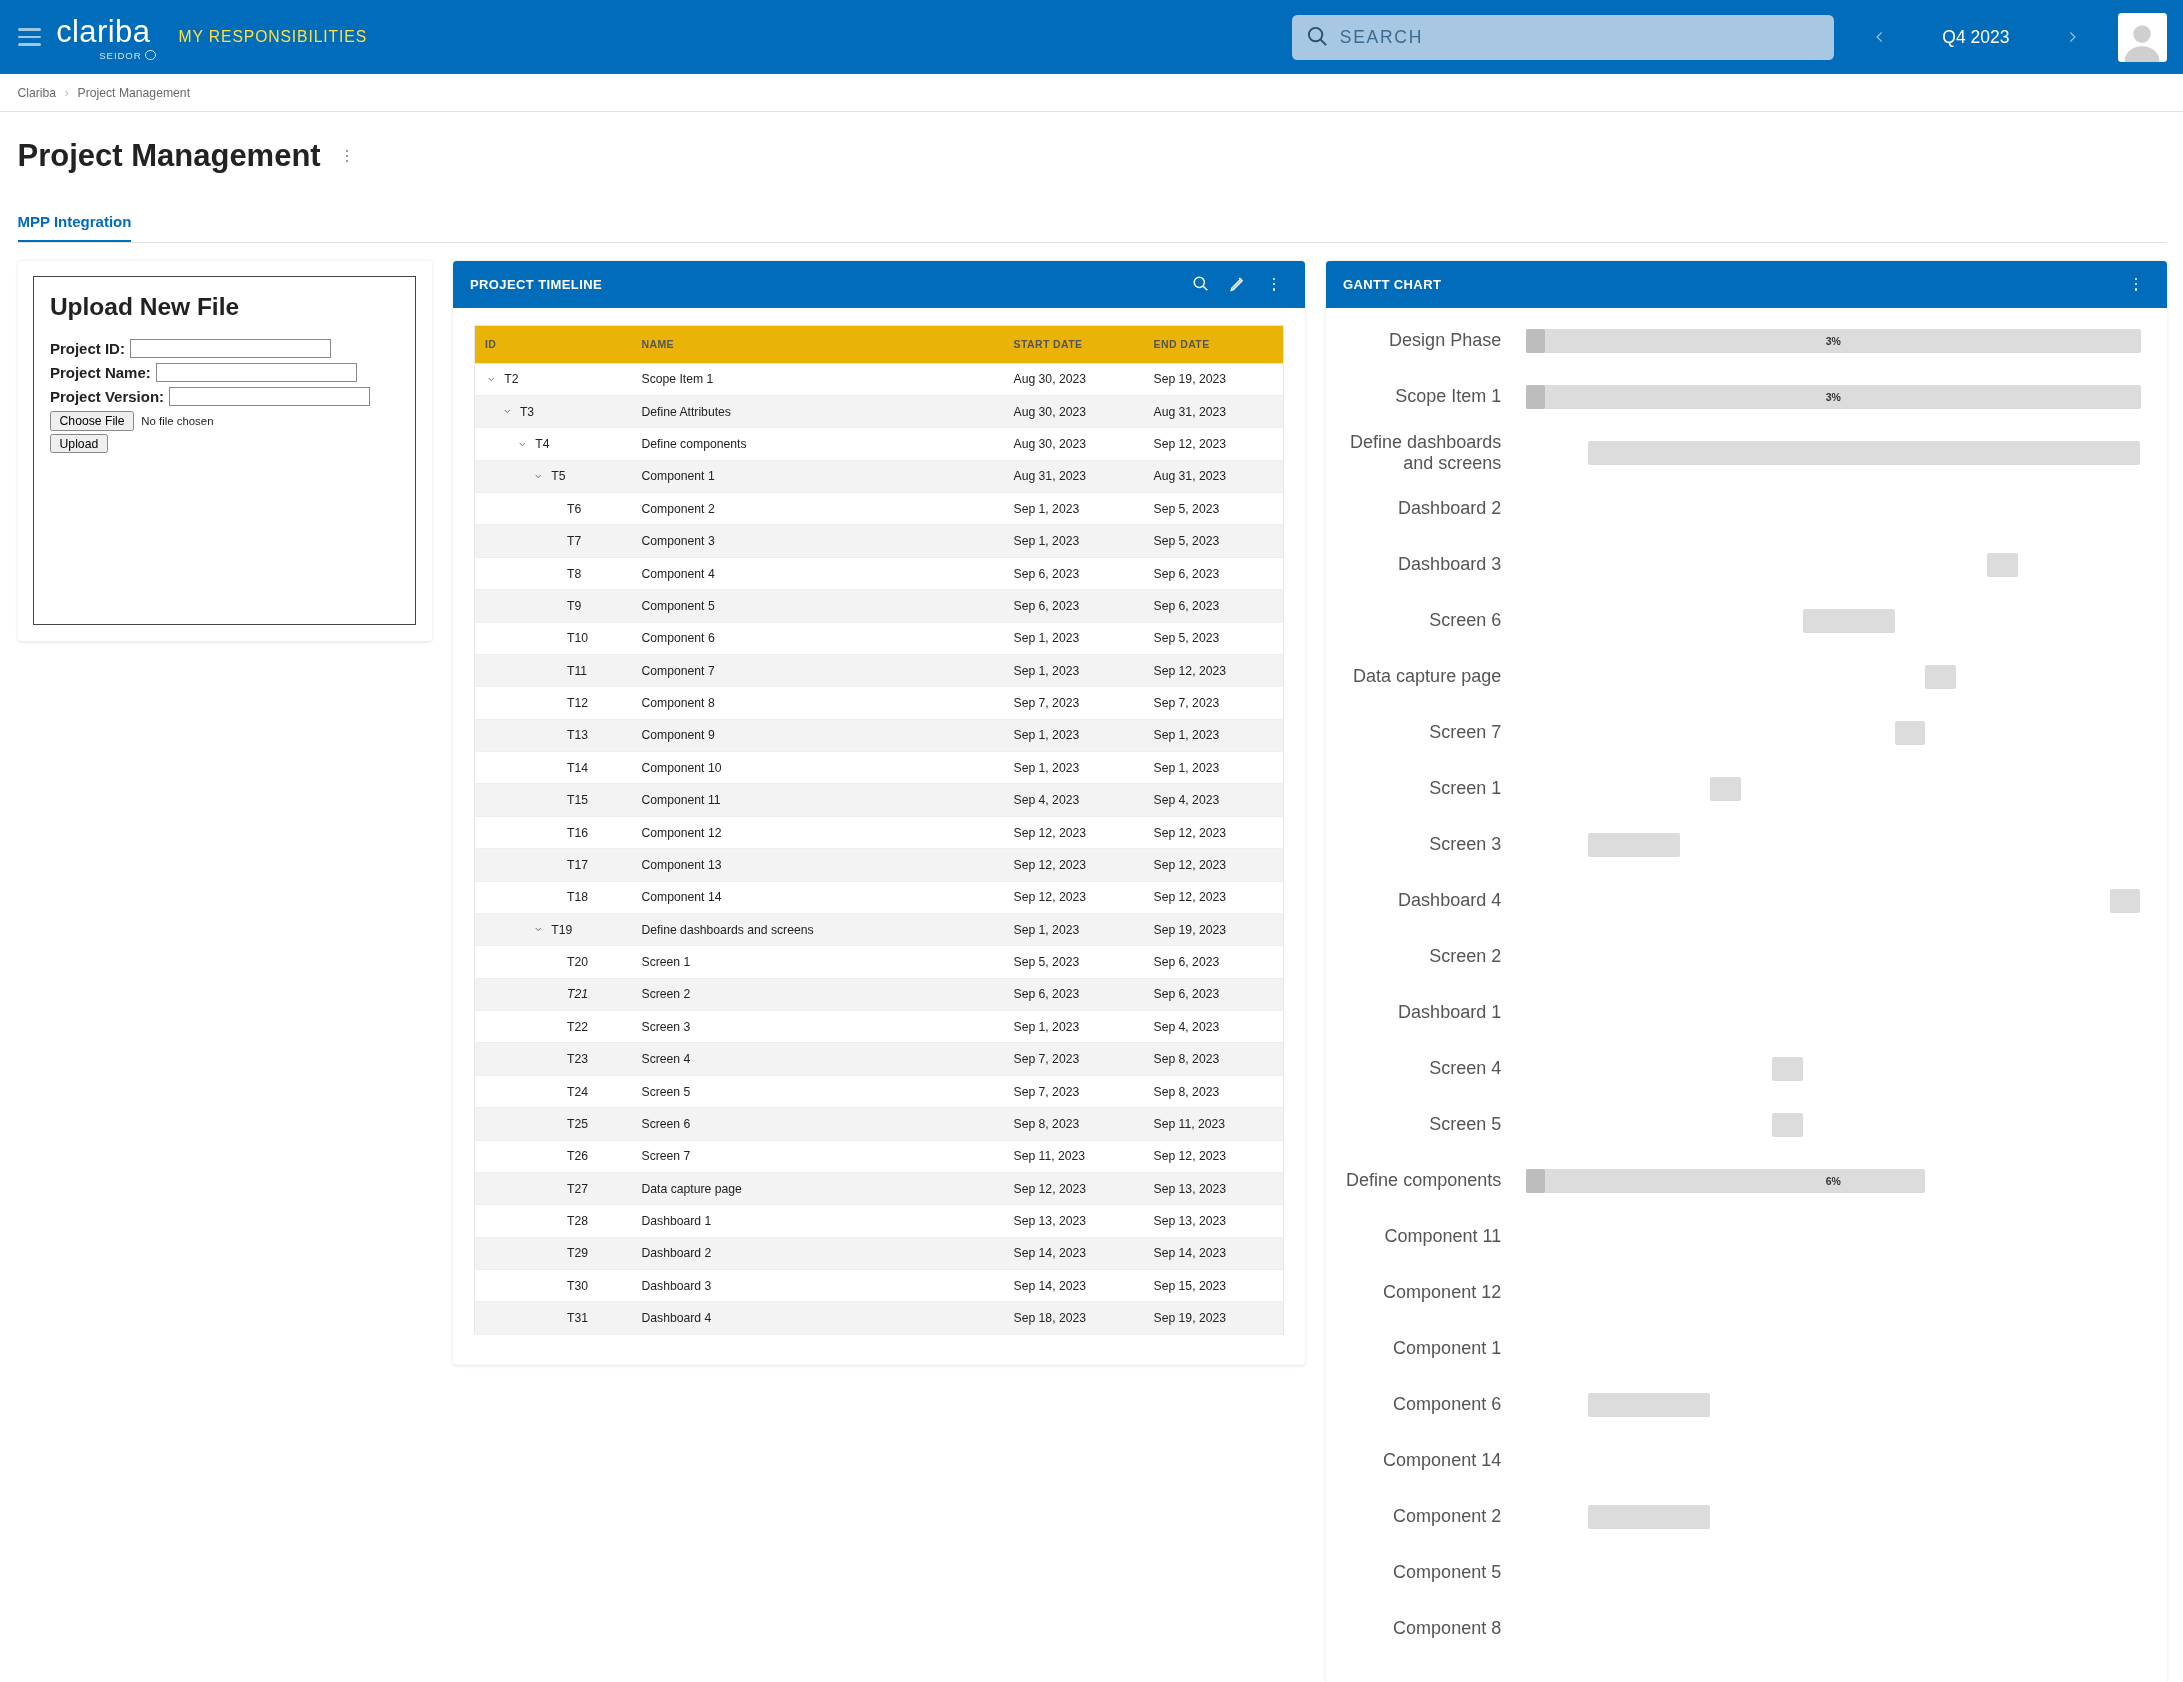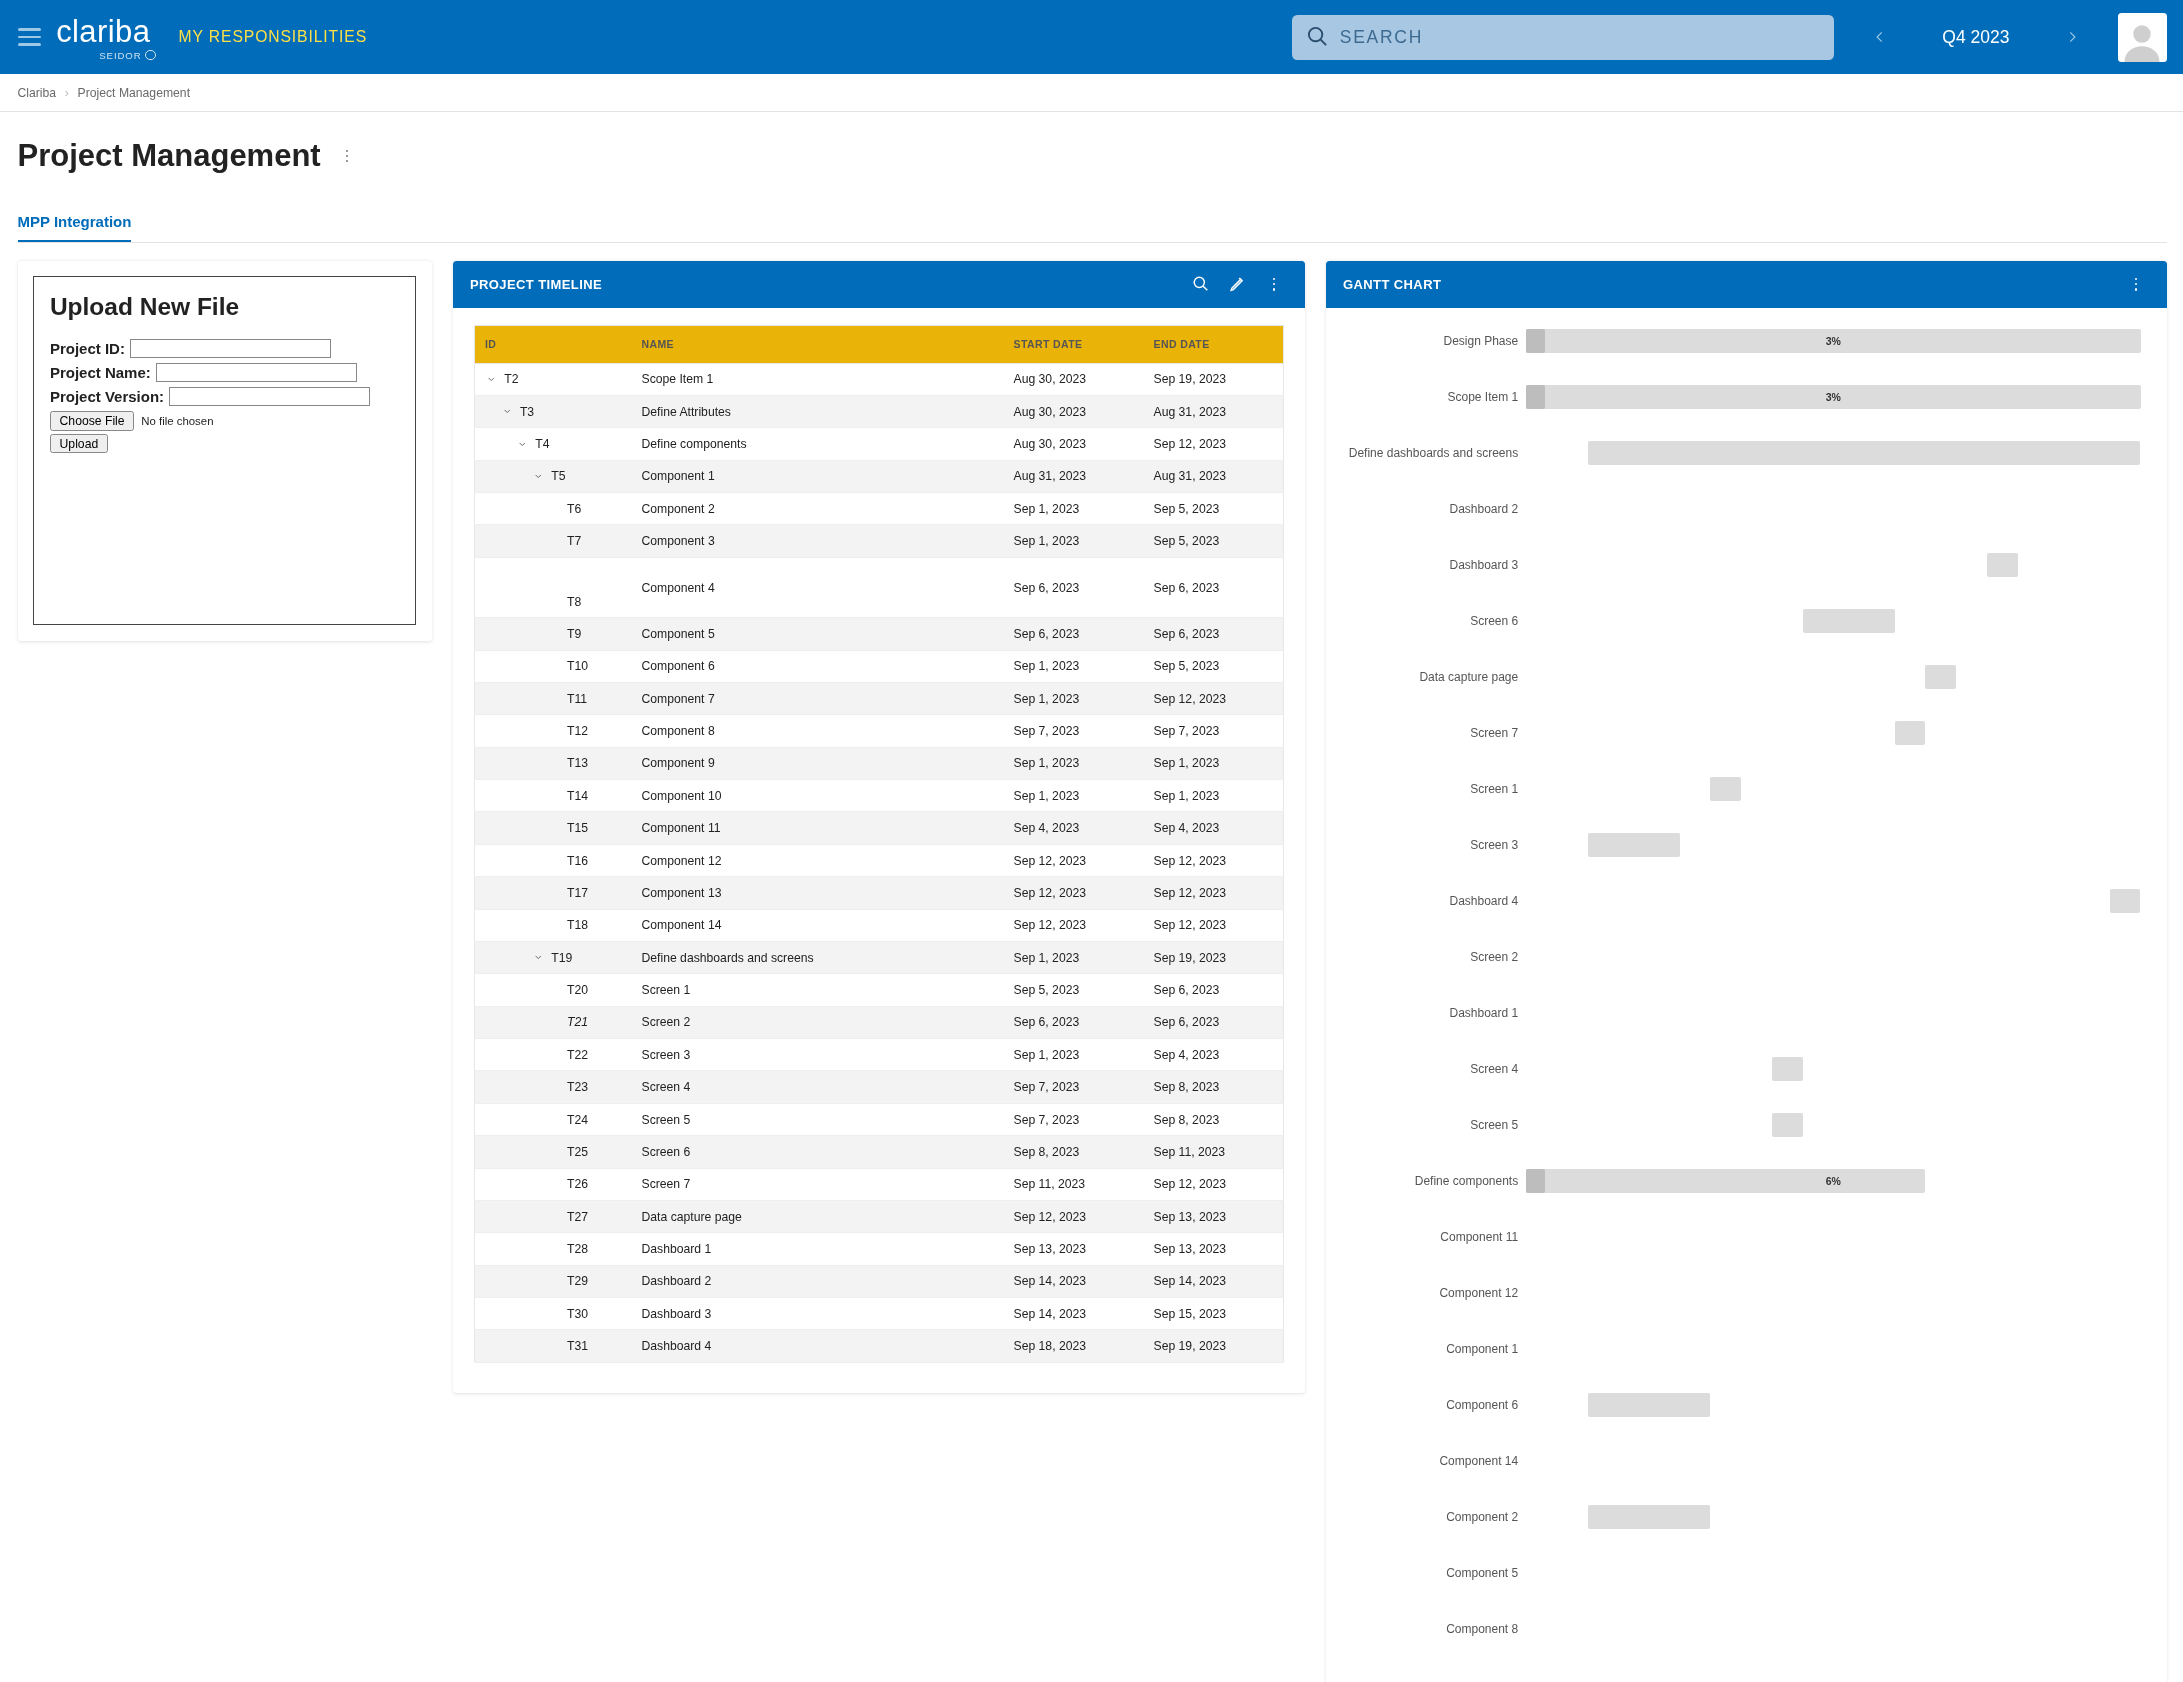--- a/index.html
+++ b/index.html
@@ -66,21 +66,21 @@
   .expander { width:12.2px; height:12.2px; margin-right:7px; display:inline-flex; align-items:center; justify-content:center; cursor:pointer;}
   .expander svg { width:10.5px; height:10.5px; stroke:#555; fill:none; stroke-width:2;}
   .col-id { width:157px;}
   .col-name { width:auto;}
   .col-start { width:140px;}
   .col-end { width:140px;}
   
   .gantt-card { flex:1; }
   .gantt-body { padding:5.2px 26px 26px 8.7px;}
   .gantt-row { display:flex; align-items:center; height:56px;}
-  .gantt-label { width:192px; text-align:right; padding-right:8px; font-size:12px; color:#555;}
+  .gantt-label { width:192px; text-align:right; padding-right:25px; font-size:18px; color:#555;}
   .gantt-track { flex:1; position:relative; height:24.5px;}
   .gantt-bar { position:absolute; top:0; height:24.5px; background:#dcdcdc; border-radius:1.7px;}
   .gantt-bar.solid { background:#bdbdbd;}
   .gantt-text { position:absolute; left:0; right:0; top:0; line-height:24.5px; text-align:center; font-size:10.5px; color:#333; font-weight:600;}
   
 </style>
 </head>
 <body>
 
 <div class="topbar">
@@ -283,21 +283,21 @@
                   <span style="width: 19px; display: inline-block;"></span>
                   <span>T7</span>
                 </span>
               </td>
               <td>Component 3</td>
               <td>Sep 1, 2023</td>
               <td>Sep 5, 2023</td>
             </tr>
             <tr>
               <td>
-                <span class="id-cell" style="padding-left: 63px; margin-top: 28px;">
+                <span class="id-cell" style="padding-left: 63px;">
                   <span style="width: 19px; display: inline-block;"></span>
                   <span>T8</span>
                 </span>
               </td>
               <td>Component 4</td>
               <td>Sep 6, 2023</td>
               <td>Sep 6, 2023</td>
             </tr>
             <tr class="striped">
               <td>

